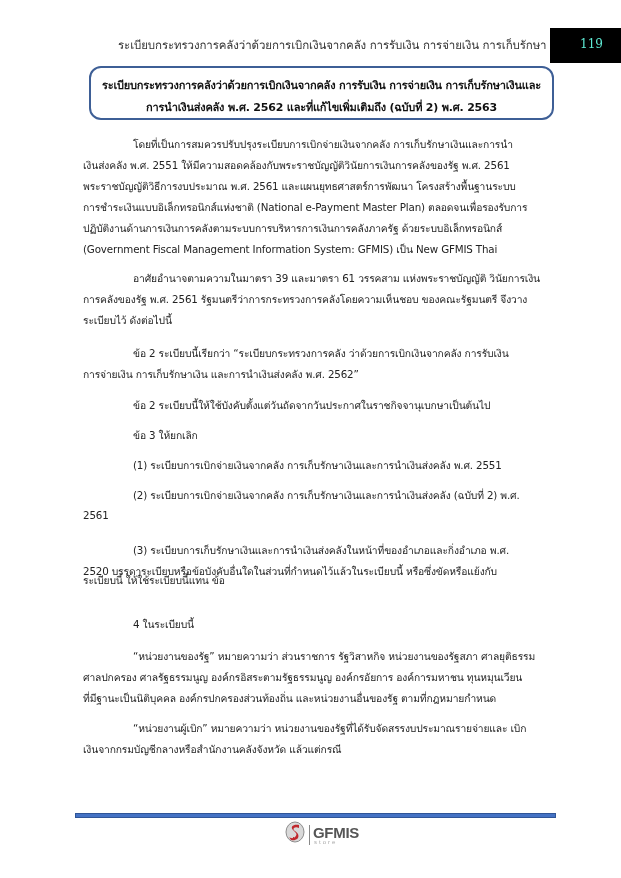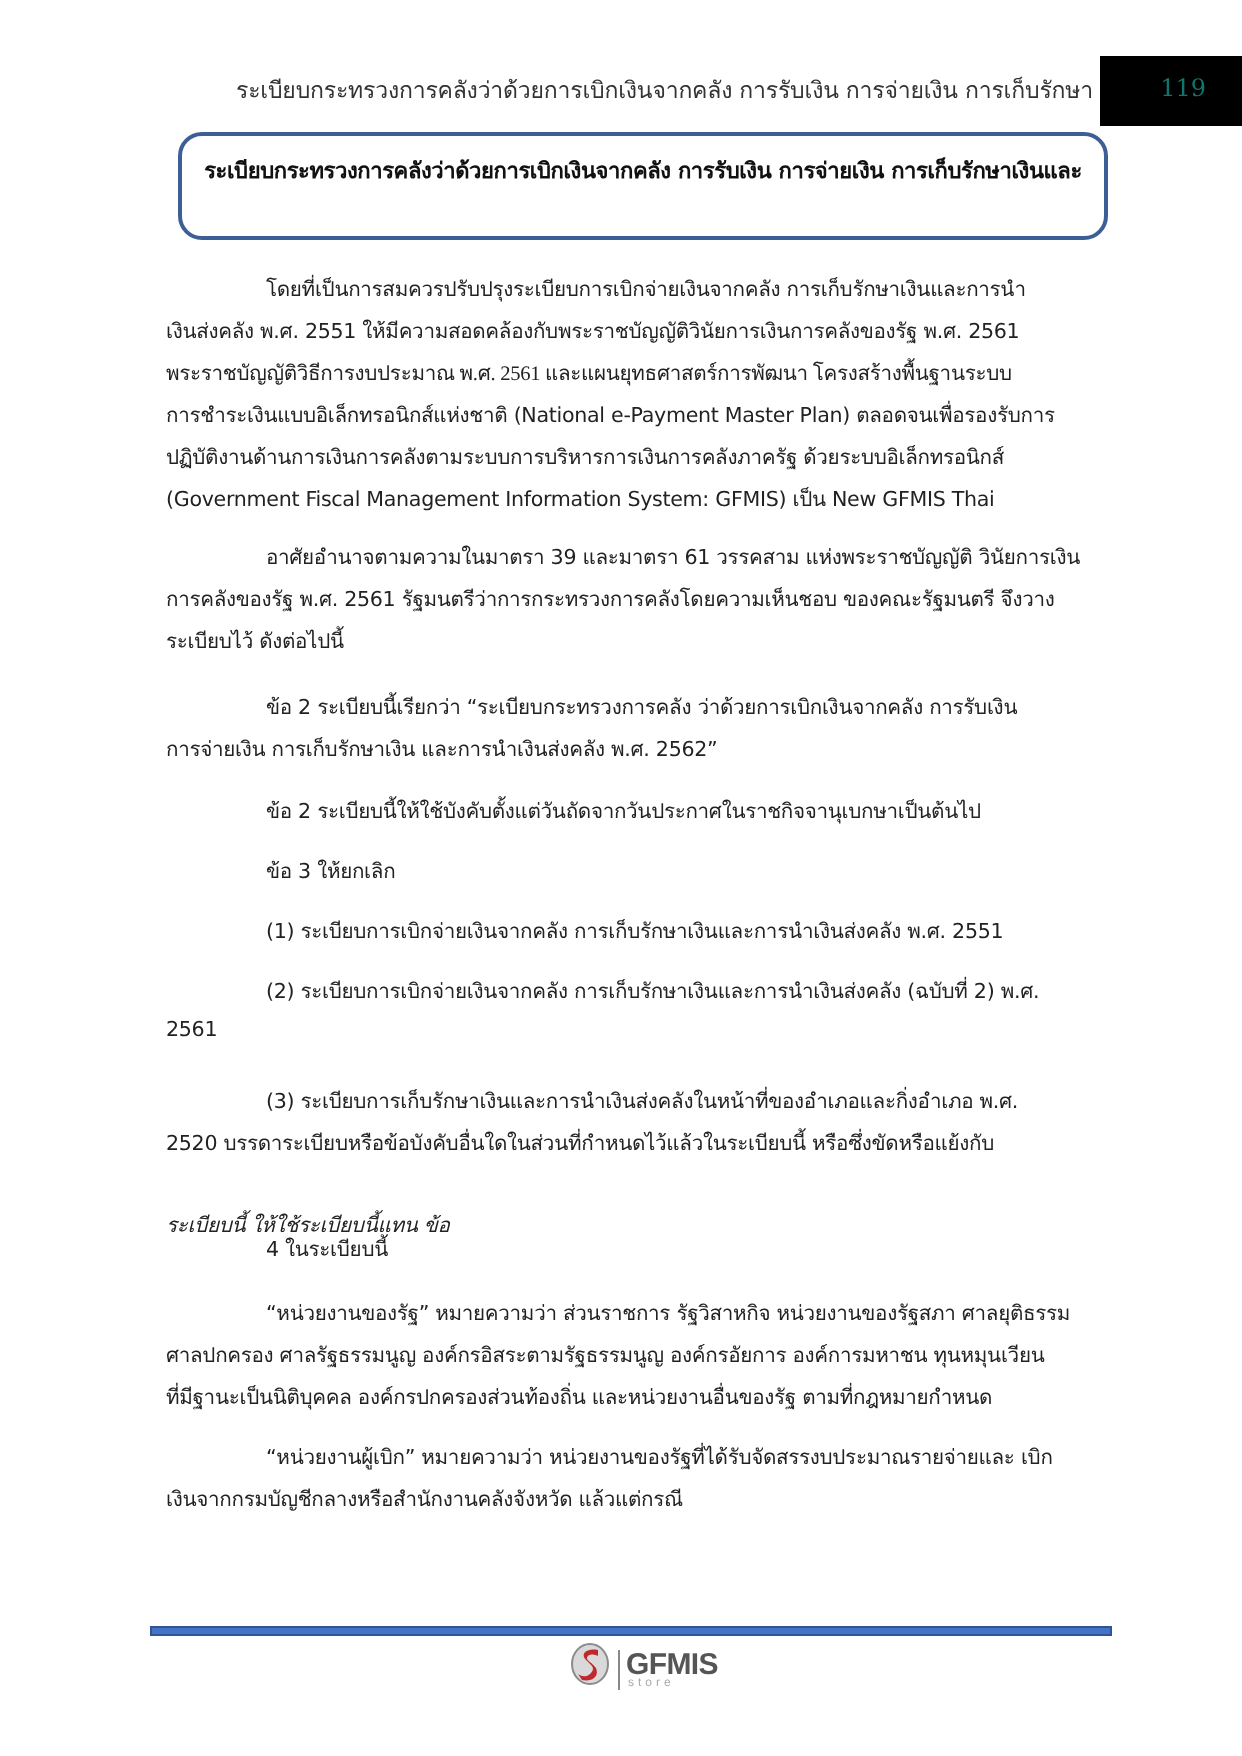--- a/index.html
+++ b/index.html
@@ -1,20 +1,20 @@
 <!DOCTYPE html>
 <html><head>
 <meta charset="utf-8">
 <style>
   html, body { margin:0; padding:0; background:#ffffff; }
   body { width:621px; height:878px; position:relative; overflow:hidden;
          font-family:"DejaVu Sans", "Liberation Sans", sans-serif; color:#222; }
   .running-header { position:absolute; top:36px; left:118px; width:420px; font-size:11.5px; color:#333; white-space:nowrap; letter-spacing:-0.1px; }
   .page-number-box { position:absolute; top:28px; left:550px; width:71px; height:35px; background:#000; }
-  .page-number { position:absolute; top:9px; right:18px; color:#0f766e; font-family:"DejaVu Serif", serif; font-size:12px; }
+  .page-number { position:absolute; top:9px; right:18px; color:#5eead4; font-family:"DejaVu Serif", serif; font-size:12px; }
   .title-box { position:absolute; top:66px; left:89px; width:465px; height:54px; border:2px solid #3e5f96; border-radius:12px; box-sizing:border-box; }
   .title-line { position:absolute; left:0; width:100%; text-align:center; font-weight:bold; font-size:11px; color:#111; white-space:nowrap; letter-spacing:-0.2px; }
   .title-line.l1 { top:8px; }
   .title-line.l2 { top:30px; }
   .body { position:absolute; left:83px; width:473px; font-size:10.3px; color:#222; }
   .line { position:absolute; left:0; white-space:nowrap; letter-spacing:-0.15px; }
   .indent { left:50px; }
   .footer-rule { position:absolute; top:813px; left:75px; width:481px; height:5px; background:#4472c4; border:1px solid #2f5597; box-sizing:border-box; }
   .logo { position:absolute; top:821px; left:285px; width:80px; height:30px; }
   .logo-mark { position:absolute; left:0; top:0; width:20px; height:22px; }
@@ -25,47 +25,48 @@
 </head>
 <body>
 
 <div class="running-header">ระเบียบกระทรวงการคลังว่าด้วยการเบิกเงินจากคลัง การรับเงิน การจ่ายเงิน  การเก็บรักษา</div>
 <div class="page-number-box">
   <span class="page-number">119</span>
 </div>
 
 <div class="title-box">
   <div class="title-line l1">ระเบียบกระทรวงการคลังว่าด้วยการเบิกเงินจากคลัง การรับเงิน การจ่ายเงิน  การเก็บรักษาเงินและ</div>
+  <div class="title-line l2">การนำเงินส่งคลัง พ.ศ. 2562 และที่แก้ไขเพิ่มเติมถึง (ฉบับที่ 2) พ.ศ. 2563</div>
 </div>
 
 <div class="body" style="top:0;">
   <div class="line indent" style="top:136px;">โดยที่เป็นการสมควรปรับปรุงระเบียบการเบิกจ่ายเงินจากคลัง การเก็บรักษาเงินและการนำ</div>
   <div class="line" style="top:157px;">เงินส่งคลัง พ.ศ. 2551 ให้มีความสอดคล้องกับพระราชบัญญัติวินัยการเงินการคลังของรัฐ พ.ศ. 2561</div>
-  <div class="line" style="top:178px;font-family:Liberation Serif, serif;">พระราชบัญญัติวิธีการงบประมาณ พ.ศ. 2561 และแผนยุทธศาสตร์การพัฒนา โครงสร้างพื้นฐานระบบ</div>
+  <div class="line" style="top:178px;">พระราชบัญญัติวิธีการงบประมาณ พ.ศ. 2561 และแผนยุทธศาสตร์การพัฒนา โครงสร้างพื้นฐานระบบ</div>
   <div class="line" style="top:199px;">การชำระเงินแบบอิเล็กทรอนิกส์แห่งชาติ (National e-Payment Master Plan) ตลอดจนเพื่อรองรับการ</div>
   <div class="line" style="top:220px;">ปฏิบัติงานด้านการเงินการคลังตามระบบการบริหารการเงินการคลังภาครัฐ ด้วยระบบอิเล็กทรอนิกส์</div>
   <div class="line" style="top:241px;text-align:center;">(Government Fiscal Management Information System: GFMIS) เป็น New GFMIS Thai</div>
 
   <div class="line indent" style="top:270px;">อาศัยอำนาจตามความในมาตรา 39 และมาตรา 61 วรรคสาม แห่งพระราชบัญญัติ วินัยการเงิน</div>
   <div class="line" style="top:291px;">การคลังของรัฐ พ.ศ. 2561 รัฐมนตรีว่าการกระทรวงการคลังโดยความเห็นชอบ ของคณะรัฐมนตรี จึงวาง</div>
   <div class="line" style="top:312px;">ระเบียบไว้ ดังต่อไปนี้</div>
 
   <div class="line indent" style="top:345px;">ข้อ 2 ระเบียบนี้เรียกว่า “ระเบียบกระทรวงการคลัง ว่าด้วยการเบิกเงินจากคลัง การรับเงิน</div>
   <div class="line" style="top:366px;">การจ่ายเงิน การเก็บรักษาเงิน และการนำเงินส่งคลัง พ.ศ. 2562”</div>
 
   <div class="line indent" style="top:397px;">ข้อ 2 ระเบียบนี้ให้ใช้บังคับตั้งแต่วันถัดจากวันประกาศในราชกิจจานุเบกษาเป็นต้นไป</div>
   <div class="line indent" style="top:427px;">ข้อ 3 ให้ยกเลิก</div>
 
   <div class="line indent" style="top:457px;">(1) ระเบียบการเบิกจ่ายเงินจากคลัง การเก็บรักษาเงินและการนำเงินส่งคลัง พ.ศ. 2551</div>
   <div class="line indent" style="top:487px;text-align:center;">(2) ระเบียบการเบิกจ่ายเงินจากคลัง การเก็บรักษาเงินและการนำเงินส่งคลัง (ฉบับที่ 2) พ.ศ.</div>
   <div class="line" style="top:509px;">2561</div>
 
   <div class="line indent" style="top:542px;">(3) ระเบียบการเก็บรักษาเงินและการนำเงินส่งคลังในหน้าที่ของอำเภอและกิ่งอำเภอ พ.ศ.</div>
   <div class="line" style="top:563px;">2520 บรรดาระเบียบหรือข้อบังคับอื่นใดในส่วนที่กำหนดไว้แล้วในระเบียบนี้ หรือซึ่งขัดหรือแย้งกับ</div>
-  <div class="line" style="top:604px;font-style:italic;">ระเบียบนี้ ให้ใช้ระเบียบนี้แทน ข้อ</div>
+  <div class="line" style="top:572px;">ระเบียบนี้ ให้ใช้ระเบียบนี้แทน ข้อ</div>
 
   <div class="line indent" style="top:616px;">4 ในระเบียบนี้</div>
 
   <div class="line indent" style="top:648px;">“หน่วยงานของรัฐ” หมายความว่า ส่วนราชการ รัฐวิสาหกิจ หน่วยงานของรัฐสภา ศาลยุติธรรม</div>
   <div class="line" style="top:669px;">ศาลปกครอง ศาลรัฐธรรมนูญ องค์กรอิสระตามรัฐธรรมนูญ องค์กรอัยการ องค์การมหาชน ทุนหมุนเวียน</div>
   <div class="line" style="top:690px;">ที่มีฐานะเป็นนิติบุคคล องค์กรปกครองส่วนท้องถิ่น และหน่วยงานอื่นของรัฐ ตามที่กฎหมายกำหนด</div>
 
   <div class="line indent" style="top:720px;">“หน่วยงานผู้เบิก” หมายความว่า หน่วยงานของรัฐที่ได้รับจัดสรรงบประมาณรายจ่ายและ เบิก</div>
   <div class="line" style="top:741px;">เงินจากกรมบัญชีกลางหรือสำนักงานคลังจังหวัด แล้วแต่กรณี</div>
 </div>

